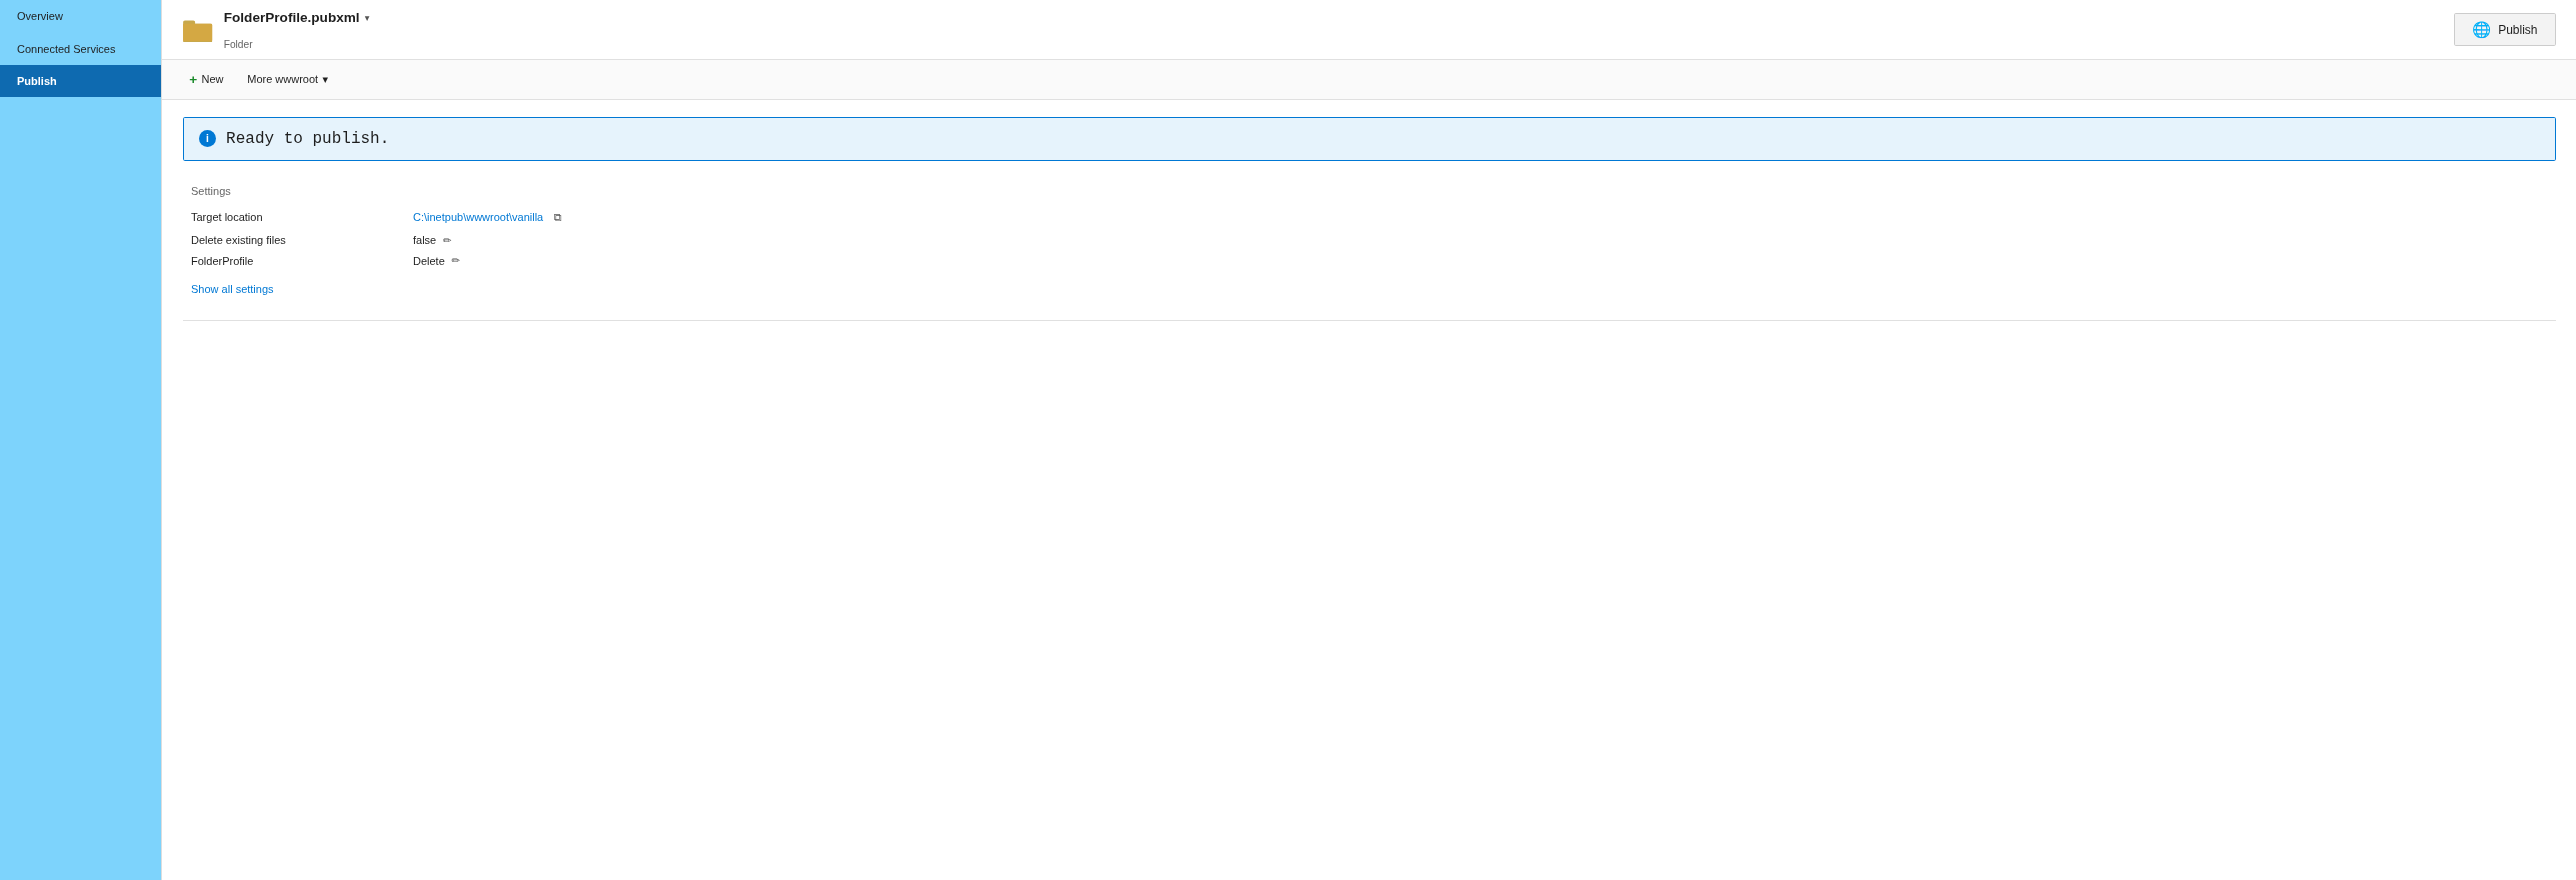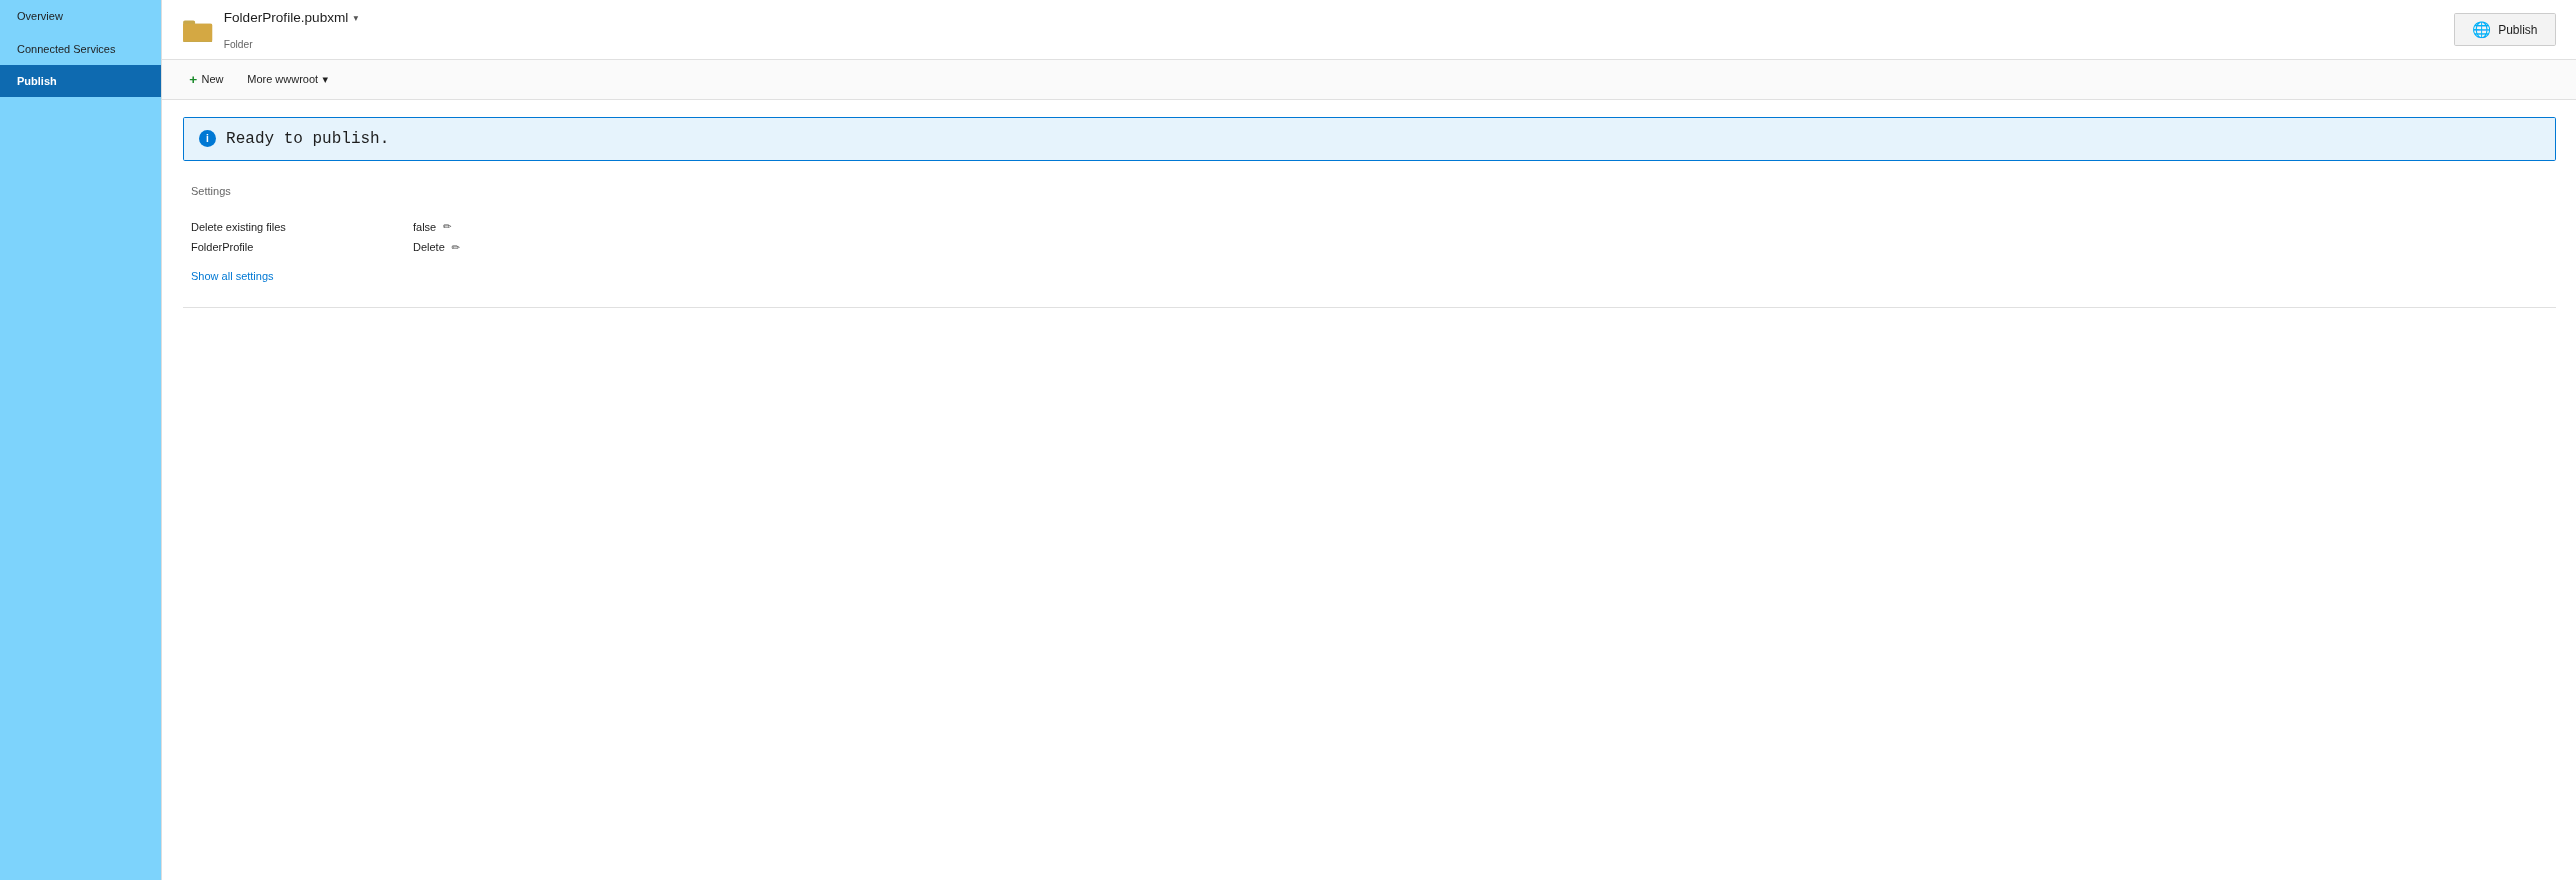--- a/index.html
+++ b/index.html
@@ -70,21 +70,21 @@
       display: flex;
       flex-direction: column;
     }
     .header-title-row {
       display: flex;
       align-items: center;
       gap: 5.1px;
     }
     .header-title {
       font-size: 13.6px;
-      font-weight: 400;
+      font-weight: 700;
       color: #1e1e1e;
     }
     .dropdown-arrow {
       font-size: 9.4px;
       color: #555;
       cursor: pointer;
     }
     .header-subtitle {
       font-size: 10.2px;
       color: #666;
@@ -169,21 +169,21 @@
       font-family: Liberation Mono, monospace;
     }
 
     
     .settings-section {
       padding: 0 8.5px;
     }
     .settings-title {
       font-size: 11px;
       color: #666;
-      margin-bottom: 24px;
+      margin-bottom: 12px;
     }
     .settings-table {
       display: flex;
       flex-direction: column;
       gap: 8.5px;
     }
     .settings-row {
       display: flex;
       align-items: center;
       gap: 0;
@@ -285,20 +285,27 @@
     <div class="info-banner">
       <div class="info-icon">i</div>
       <span class="info-text">Ready to publish.</span>
     </div>
 
     <div class="settings-section">
       <div class="settings-title">Settings</div>
 
       <div class="settings-table">
 
+        <div class="settings-row">
+          <span class="settings-label">Target location</span>
+          <div class="settings-value">
+            <a href="#">C:\inetpub\wwwroot\vanilla</a>
+            <span class="copy-icon" title="Copy">⧉</span>
+          </div>
+        </div>
 
         <div class="settings-row">
           <span class="settings-label">Delete existing files</span>
           <div class="settings-value">
             <span>false</span>
             <span class="edit-icon" title="Edit">✏</span>
           </div>
         </div>
 
         <div class="settings-row">

